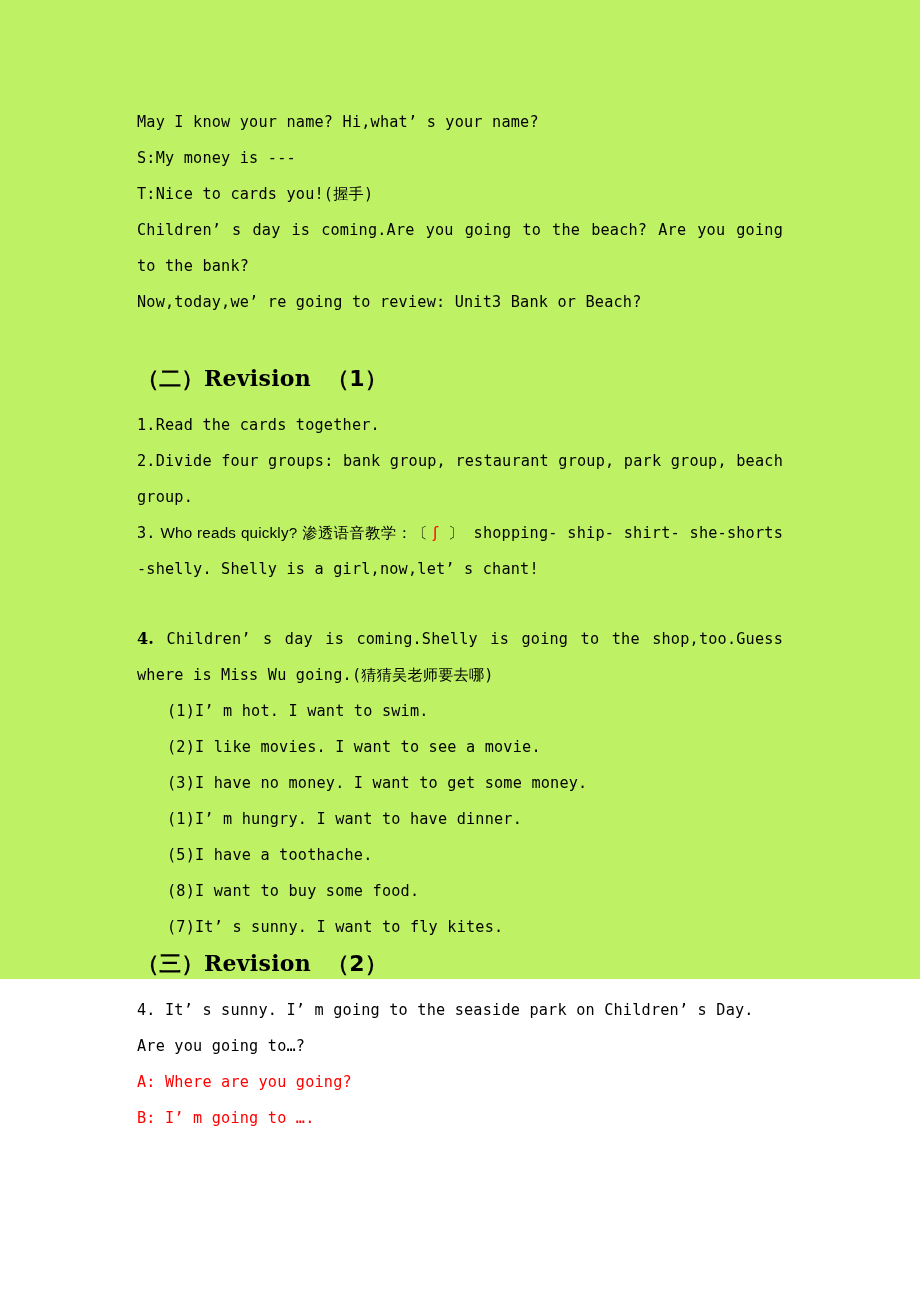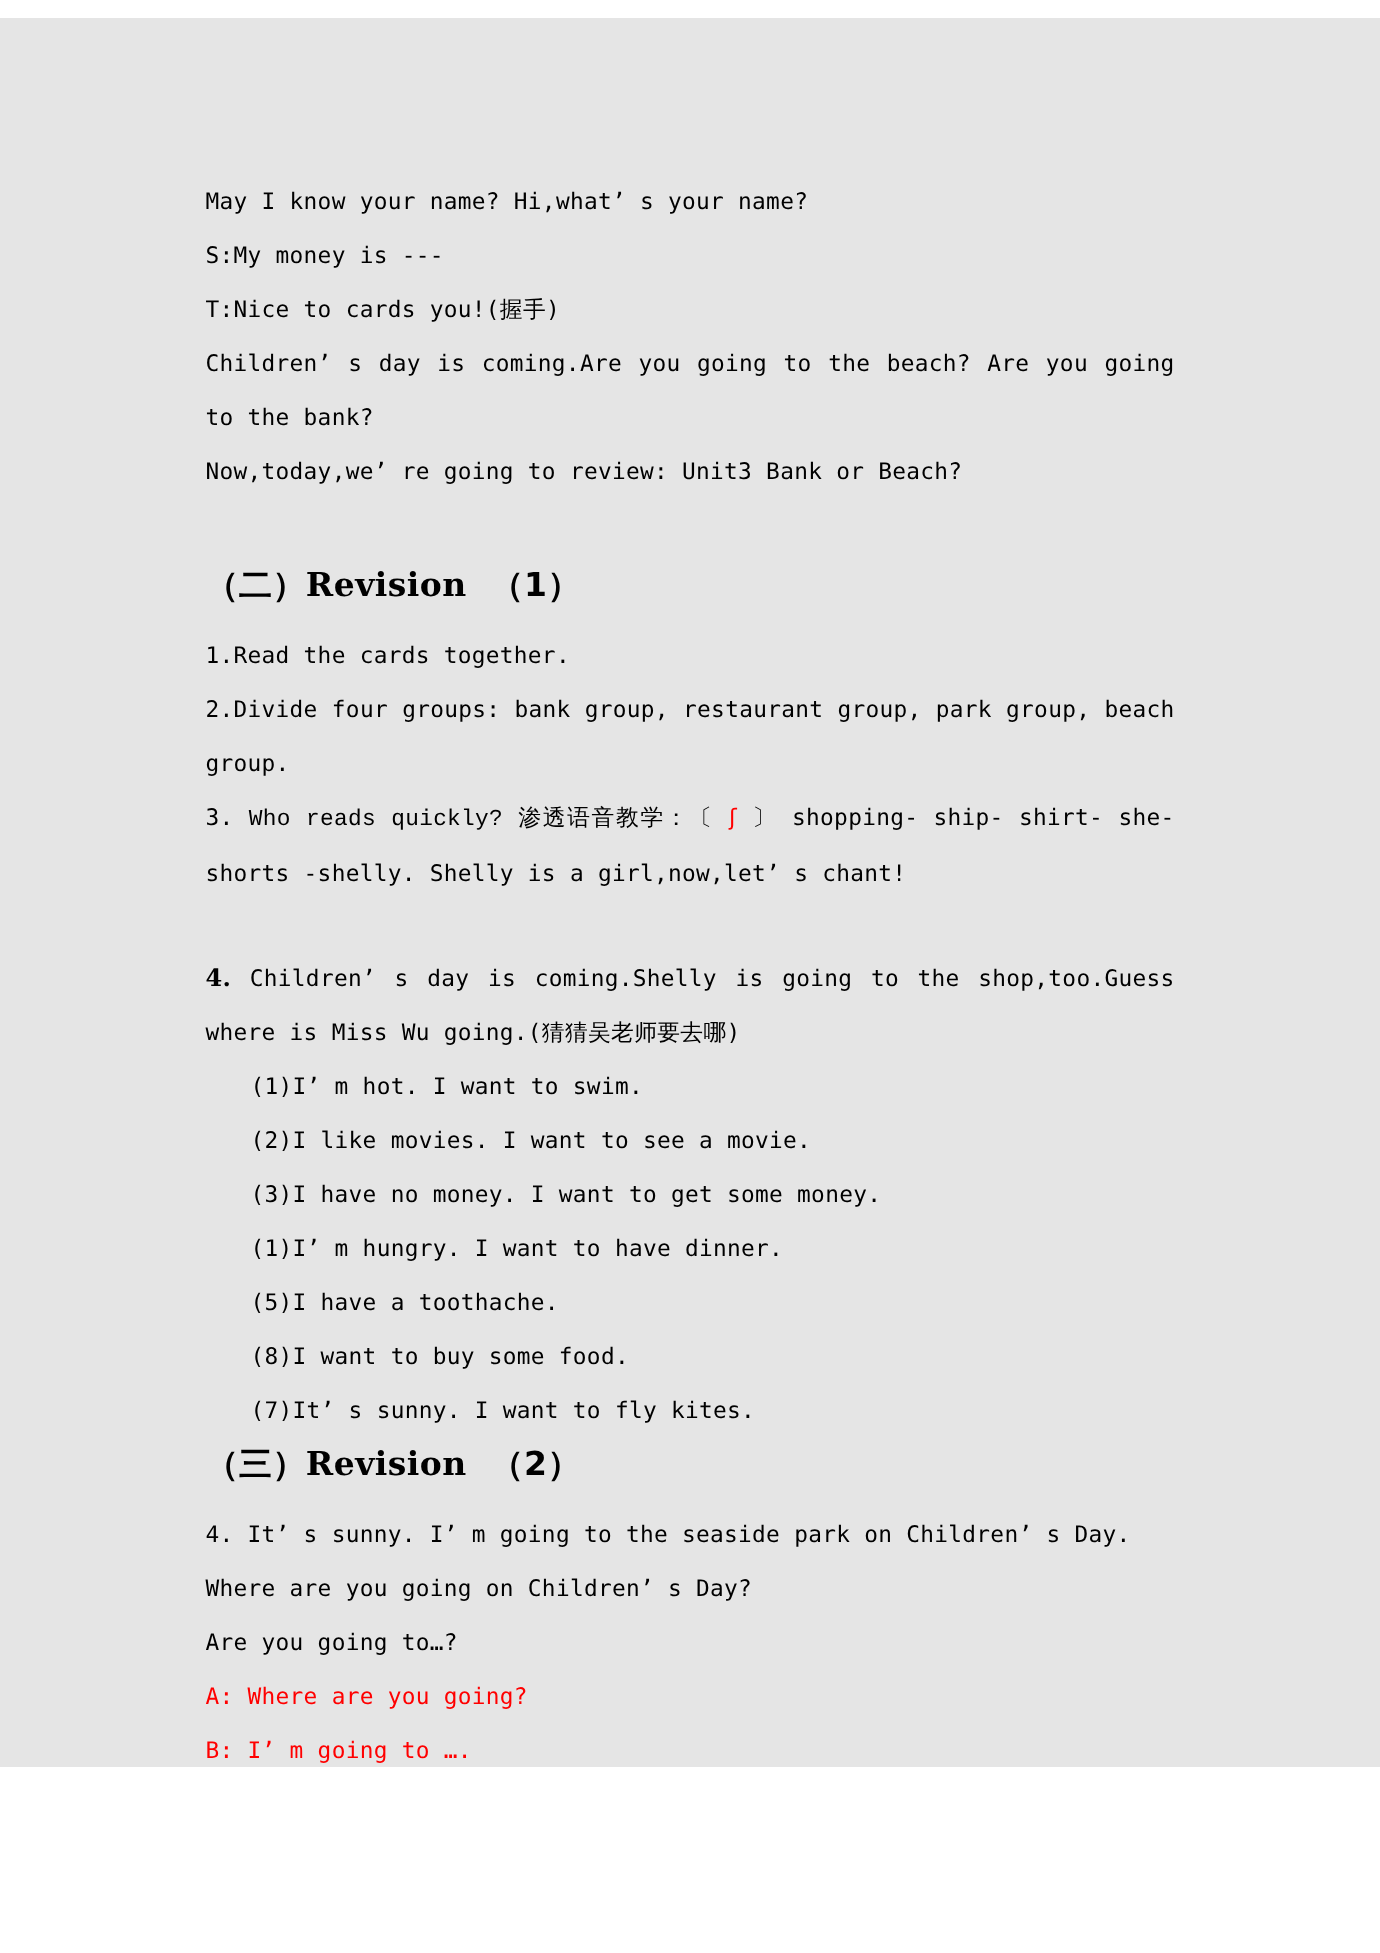--- a/index.html
+++ b/index.html
@@ -10,24 +10,23 @@
   body {
     width: 920px;
     height: 1302px;
     overflow: hidden;
     font-family: "DejaVu Sans Mono", "Liberation Mono", monospace;
     color: #000000;
   }
   .page {
     position: relative;
     width: 920px;
-    height: 1166px;
-    background: #e5e5e5;
+    height: 979px;
+    background: #bef264;
     box-sizing: border-box;
-    margin-top: 12px;
   }
   .content {
     position: absolute;
     left: 137px;
     top: 104px;
     width: 646px;
   }
 
   
   .p {
@@ -68,21 +67,21 @@
     text-align: left;
   }
 
   .red { color: #ff0000; }
 
   .spacer-lg { height: 40px; }
   .spacer-md { height: 34px; }
   .spacer-sm { height: 10px; }
 
   .cjk {
-    font-family: Liberation Mono, monospace;
+    font-family: Liberation Sans, sans-serif;
   }
   .ipa {
     font-family: "DejaVu Sans", "Liberation Sans", sans-serif;
   }
 </style>
 </head>
 <body>
 
 <div class="page">
   <div class="content">
@@ -117,19 +116,18 @@
     <p class="p sub">(1)I’ m hungry. I want to have dinner.</p>
     <p class="p sub">(5)I have a toothache.</p>
     <p class="p sub">(8)I want to buy some food.</p>
     <p class="p sub">(7)It’ s sunny. I want to fly kites.</p>
 
     <h2 class="heading"><span class="ord">（三）</span><span>Revision</span><span>&nbsp;&nbsp;</span><span class="num">（2）</span></h2>
 
     <div class="spacer-sm"></div>
 
     <p class="p nojust">4. It’ s sunny. I’ m going to the seaside park on Children’ s Day.</p>
-    <p class="p nojust">Where are you going on Children’ s Day?</p>
     <p class="p nojust">Are you going to…?</p>
     <p class="p nojust red">A: Where are you going?</p>
     <p class="p nojust red">B: I’ m going to ….</p>
 
   </div>
 </div>
 
 </body></html>

